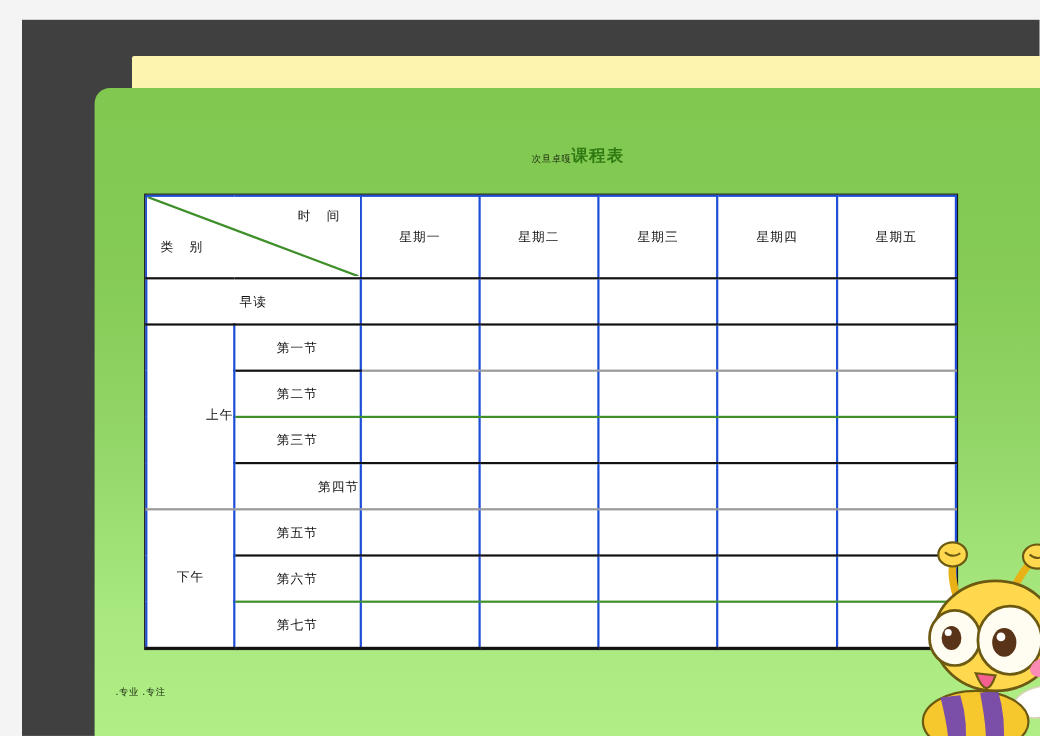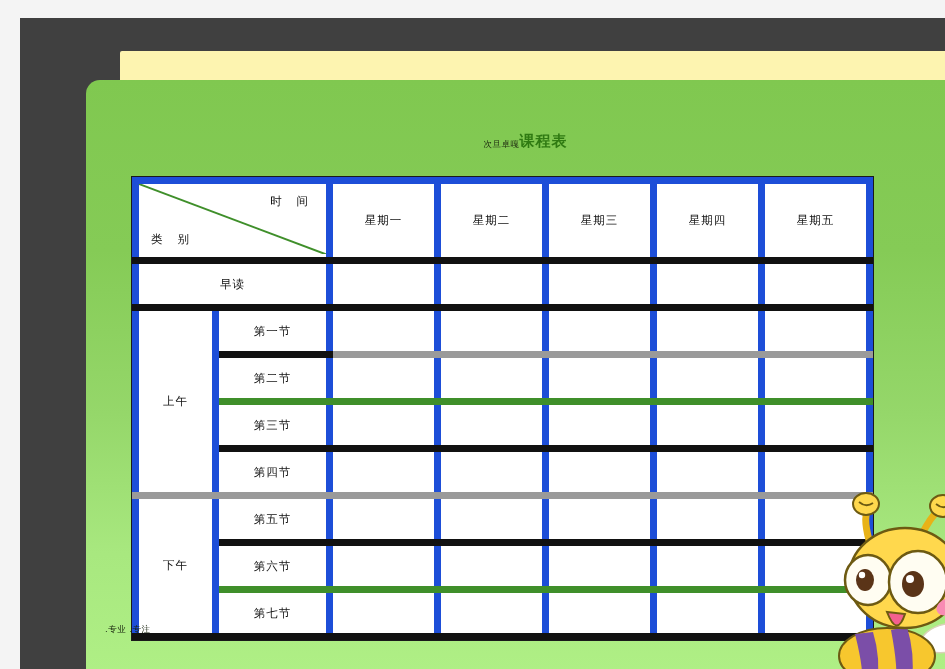--- a/index.html
+++ b/index.html
@@ -79,35 +79,35 @@
   .timetable {
     position: absolute;
     left: 46px;   
     top: 97px;    
     width: 738px; 
     border-collapse: collapse;
     background: #ffffff;
     table-layout: fixed;
   }
   .timetable td {
-    border: 7px solid #1d4ed8;
+    border: 2px solid #1d4ed8;
     text-align: center;
     vertical-align: middle;
     font-size: 11.5px;
     color: #111111;
     letter-spacing: 1px;
     background: #ffffff;
     padding: 0;
   }
   
   .timetable { outline: 1px solid #1a1a1a; }
 
   
   td.sep-green { border-bottom-color: #3f8f2a; }
-  td.sep-faint { border-bottom-color: #9a9a9a; }
+  td.sep-faint { border-bottom-color: #9a9a9a; text-align: right; }
   td.sep-dark  { border-bottom-color: #111111; }
 
   .col-cat  { width: 80px; }
   .col-per  { width: 114px; }
   .col-day  { width: 108px; }
 
   
   .corner {
     position: relative;
     height: 73px;
@@ -119,21 +119,21 @@
   }
   .corner .lbl-time {
     position: absolute;
     right: 12px;
     top: 10px;
     letter-spacing: 6px;
   }
   .corner .lbl-cat {
     position: absolute;
     left: 12px;
-    bottom: 10px;
+    bottom: 20px;
     letter-spacing: 6px;
   }
 
   .row-morning-read td { height: 40px; }
   .row-period td { height: 40px; }
 
   .vlabel {
     line-height: 1.55;
     letter-spacing: 2px;
   }

